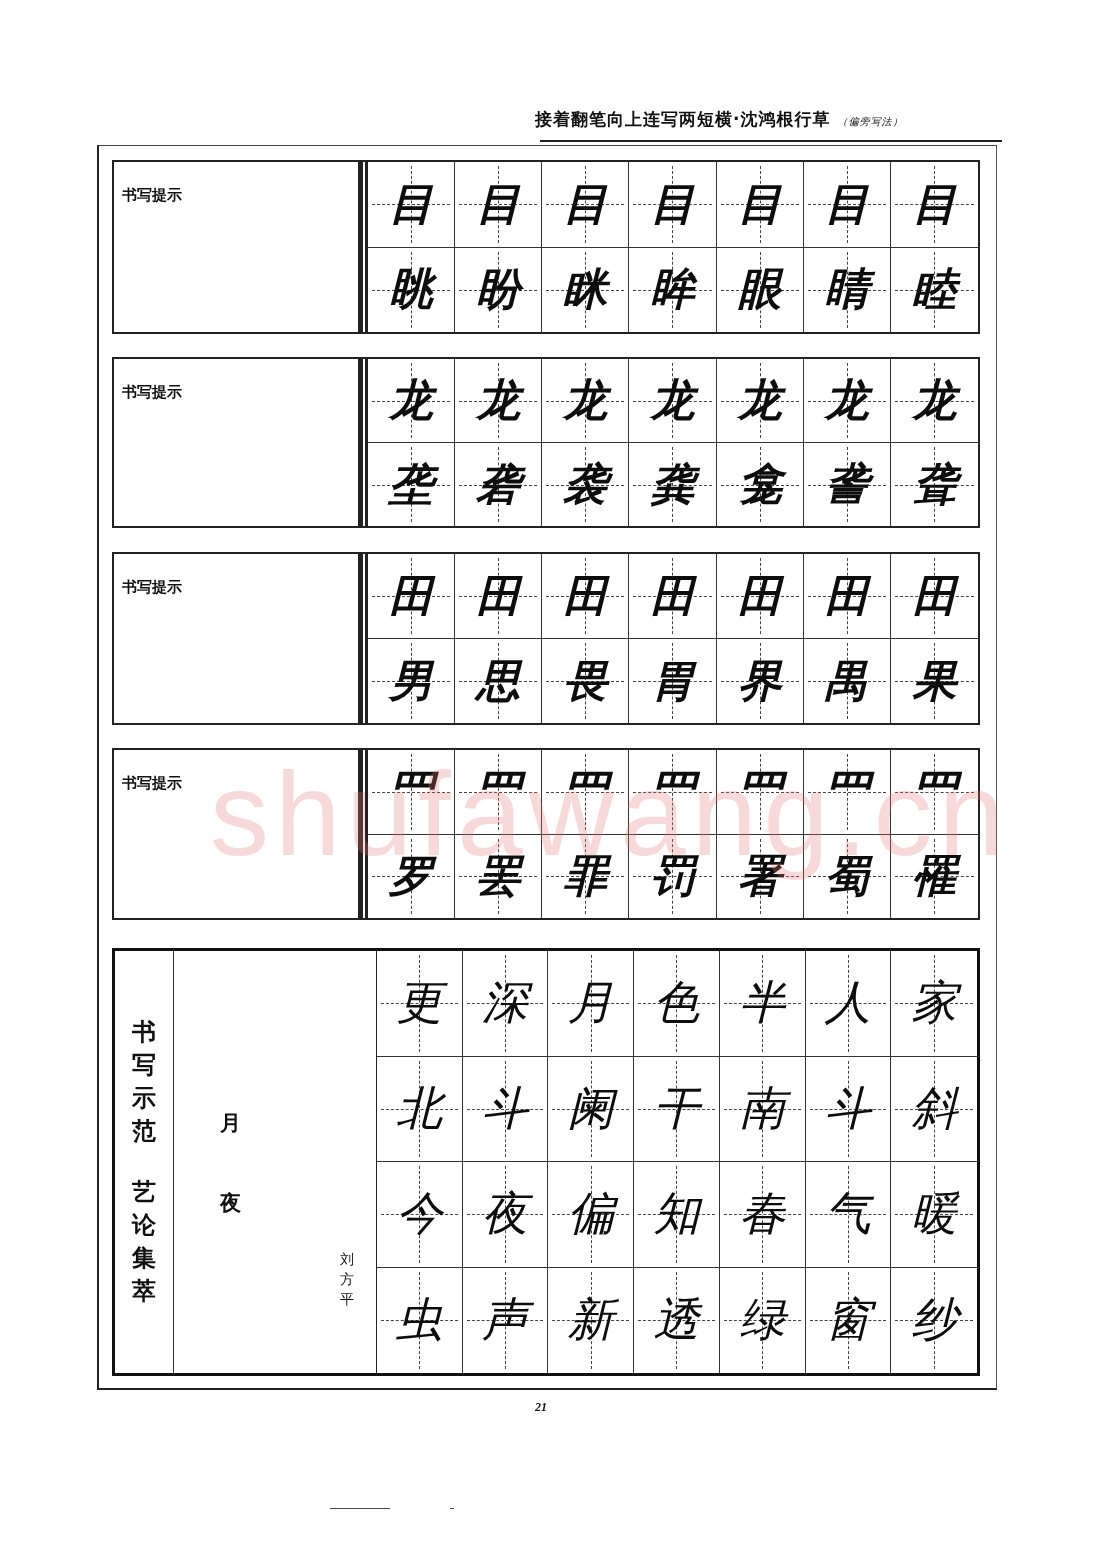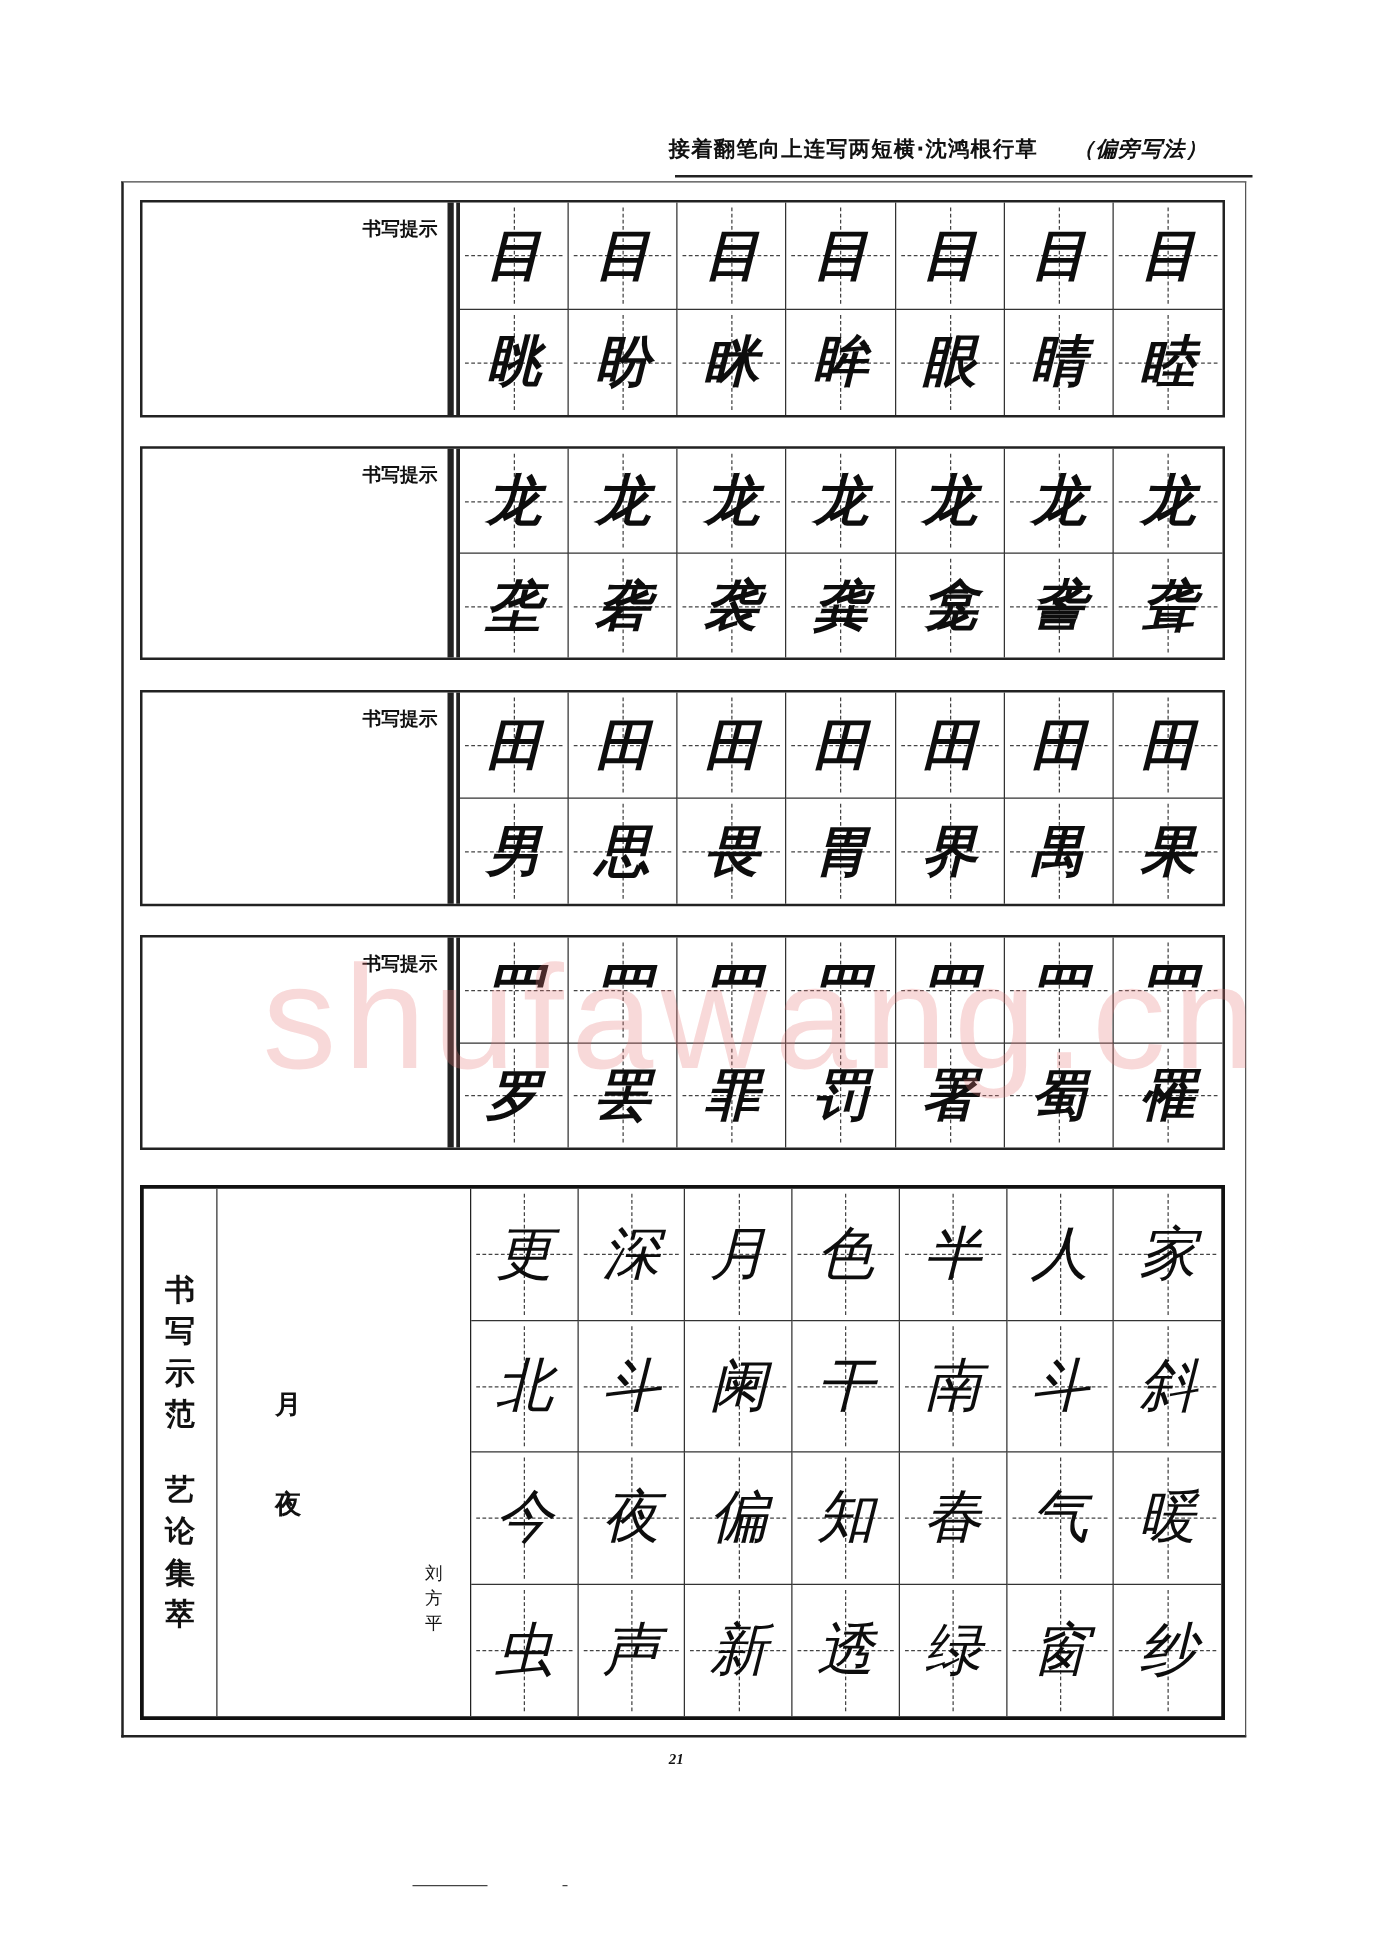--- a/index.html
+++ b/index.html
@@ -1,29 +1,29 @@
 <!DOCTYPE html>
 <html><head>
 <meta charset="utf-8">
 <style>
   html, body { margin:0; padding:0; background:#ffffff; }
   body { width:1107px; height:1546px; position:relative; overflow:hidden;
          font-family:"DejaVu Serif","Liberation Serif",serif; color:#111; }
   .header { position:absolute; left:535px; top:108px; width:470px; height:30px;
             font-family:"DejaVu Sans","Liberation Sans",sans-serif; font-weight:bold;
             font-size:17px; letter-spacing:1px; white-space:nowrap; }
-  .header .sub { font-weight:bold; font-size:17px; font-style:italic;margin-left:21px; }
+  .header .sub { font-weight:normal; font-size:10px; font-style:italic; }
   .header-rule { position:absolute; left:540px; top:140px; width:462px; height:2px; background:#222; }
   .outer-frame { position:absolute; left:97px; top:145px; width:900px; height:1245px;
                  border-left:2px solid #222; border-top:1px solid #444; border-right:1px solid #555;
                  border-bottom:2px solid #222; box-sizing:border-box; }
   .section { position:absolute; left:112px; width:868px; box-sizing:border-box;
              border:2px solid #222; background:#fff; display:flex; }
-  .tip { width:246px; box-sizing:border-box; border-right:2px solid #222; padding:10px 8px;
-         font-family:"DejaVu Sans","Liberation Sans",sans-serif; font-size:13.5px; line-height:30px;text-align:right; }
+  .tip { width:246px; box-sizing:border-box; border-right:2px solid #222; padding:22px 8px;
+         font-family:"DejaVu Sans","Liberation Sans",sans-serif; font-size:13.5px; line-height:30px; }
   .tip-title { font-weight:bold; font-size:15px; line-height:22px; margin-bottom:2px; }
   .tip-key { font-weight:bold; }
   .grid { flex:1; display:grid; grid-template-columns:repeat(7,1fr); border-left:8px double #222; }
   .cell { position:relative; border-right:1px solid #333; border-bottom:1px solid #333;
           display:flex; align-items:center; justify-content:center;
           font-family:"DejaVu Serif","Liberation Serif",serif; font-size:44px; font-weight:bold;
           color:#0d0d0d; font-style:italic; }
   .cell:nth-child(7n) { border-right:none; }
   .cell.last-row { border-bottom:none; }
   .cell::before { content:""; position:absolute; left:4px; right:4px; top:50%;

